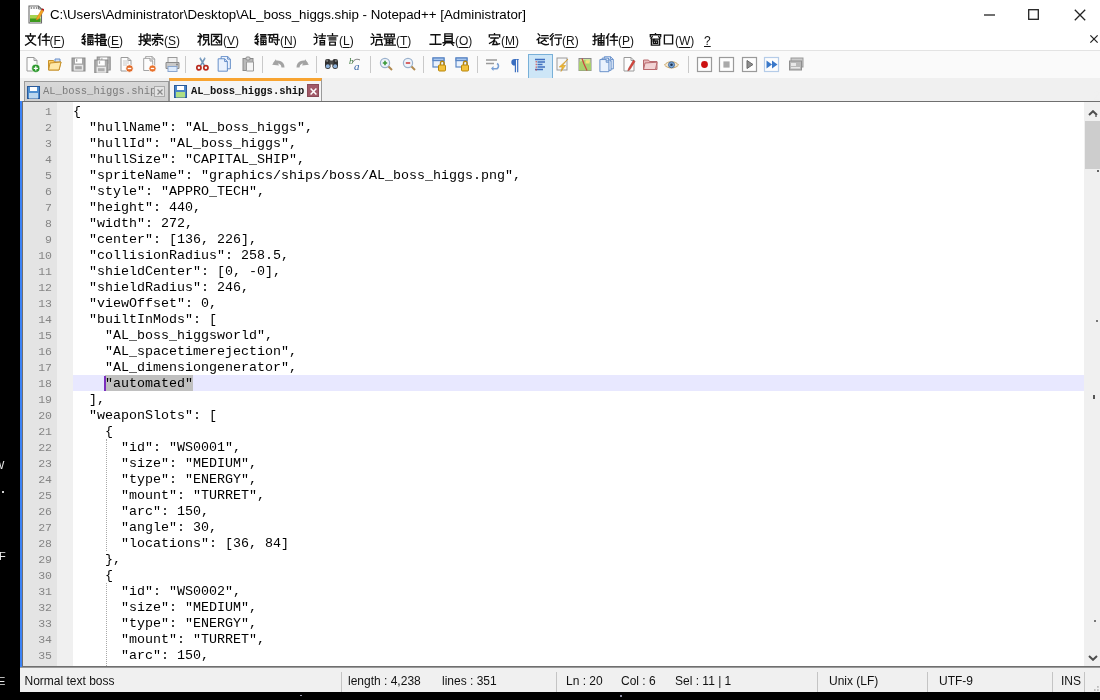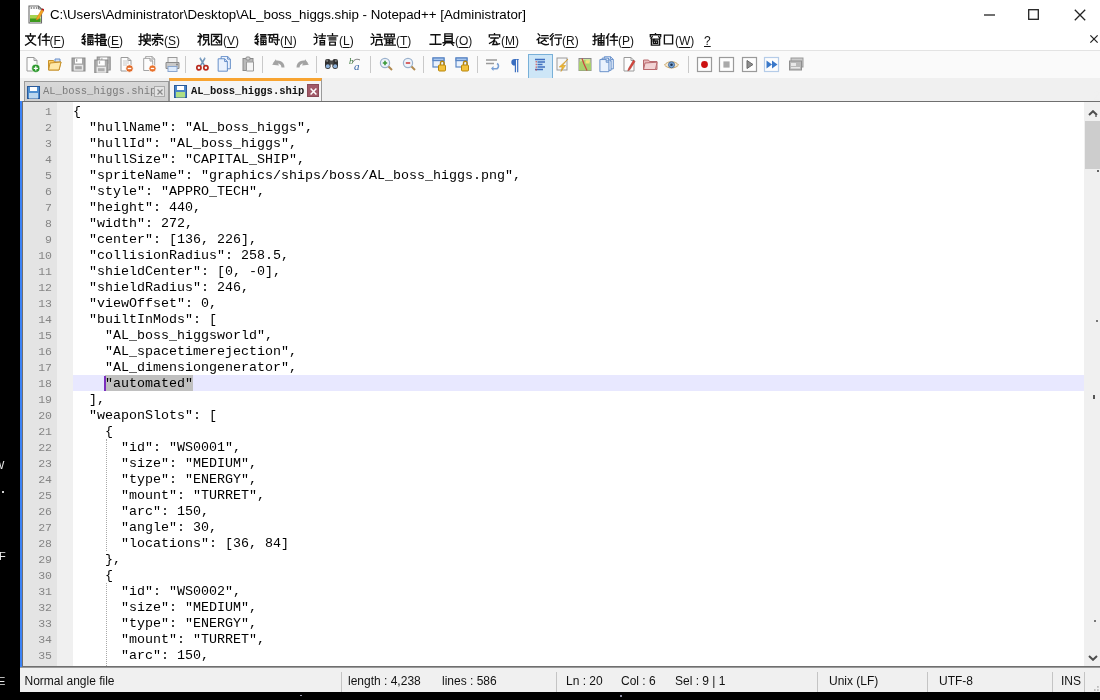--- a/index.html
+++ b/index.html
@@ -437,28 +437,28 @@
       <svg style="position:absolute;left:4px;top:7.5px" width="10" height="6" viewBox="0 0 10 6">
           <path d="M1 5 L5 1.2 L9 5" fill="none" stroke="#4d4d4d" stroke-width="2"></path>
         </svg>
       <svg style="position:absolute;left:4px;top:552.5px" width="10" height="6" viewBox="0 0 10 6">
           <path d="M1 1 L5 4.8 L9 1" fill="none" stroke="#4d4d4d" stroke-width="2"></path>
         </svg>
     </div>
     <div id="vthumb"></div>
   </div>
   <div id="status">
-      <div class="st" style="left:4.5px">Normal angle file</div>
+      <div class="st" style="left:4.5px">Normal text boss</div>
       <div class="st" style="left:328px">length : 4,238</div>
-      <div class="st" style="left:422px">lines : 586</div>
+      <div class="st" style="left:422px">lines : 351</div>
       <div class="st" style="left:546px">Ln : 20</div>
       <div class="st" style="left:601px">Col : 6</div>
-      <div class="st" style="left:655px">Sel : 9 | 1</div>
+      <div class="st" style="left:655px">Sel : 11 | 1</div>
       <div class="st" style="left:809px">Unix (LF)</div>
-      <div class="st" style="left:919px">UTF-8</div>
+      <div class="st" style="left:919px">UTF-9</div>
       <div class="st" style="left:1041px">INS</div>
       <div class="sdiv" style="left:321px"></div>
       <div class="sdiv" style="left:536px"></div>
       <div class="sdiv" style="left:797px"></div>
       <div class="sdiv" style="left:907px"></div>
       <div class="sdiv" style="left:1032px"></div>
       <div class="sdiv" style="left:1064px"></div>
       <svg style="position:absolute;left:1074px;top:14.5px" width="9" height="9">
         <rect x="6.2" y="0.0" width="1.6" height="1.6" fill="#b2b2b2"></rect>
         <rect x="3.1" y="3.1" width="1.6" height="1.6" fill="#b2b2b2"></rect>

